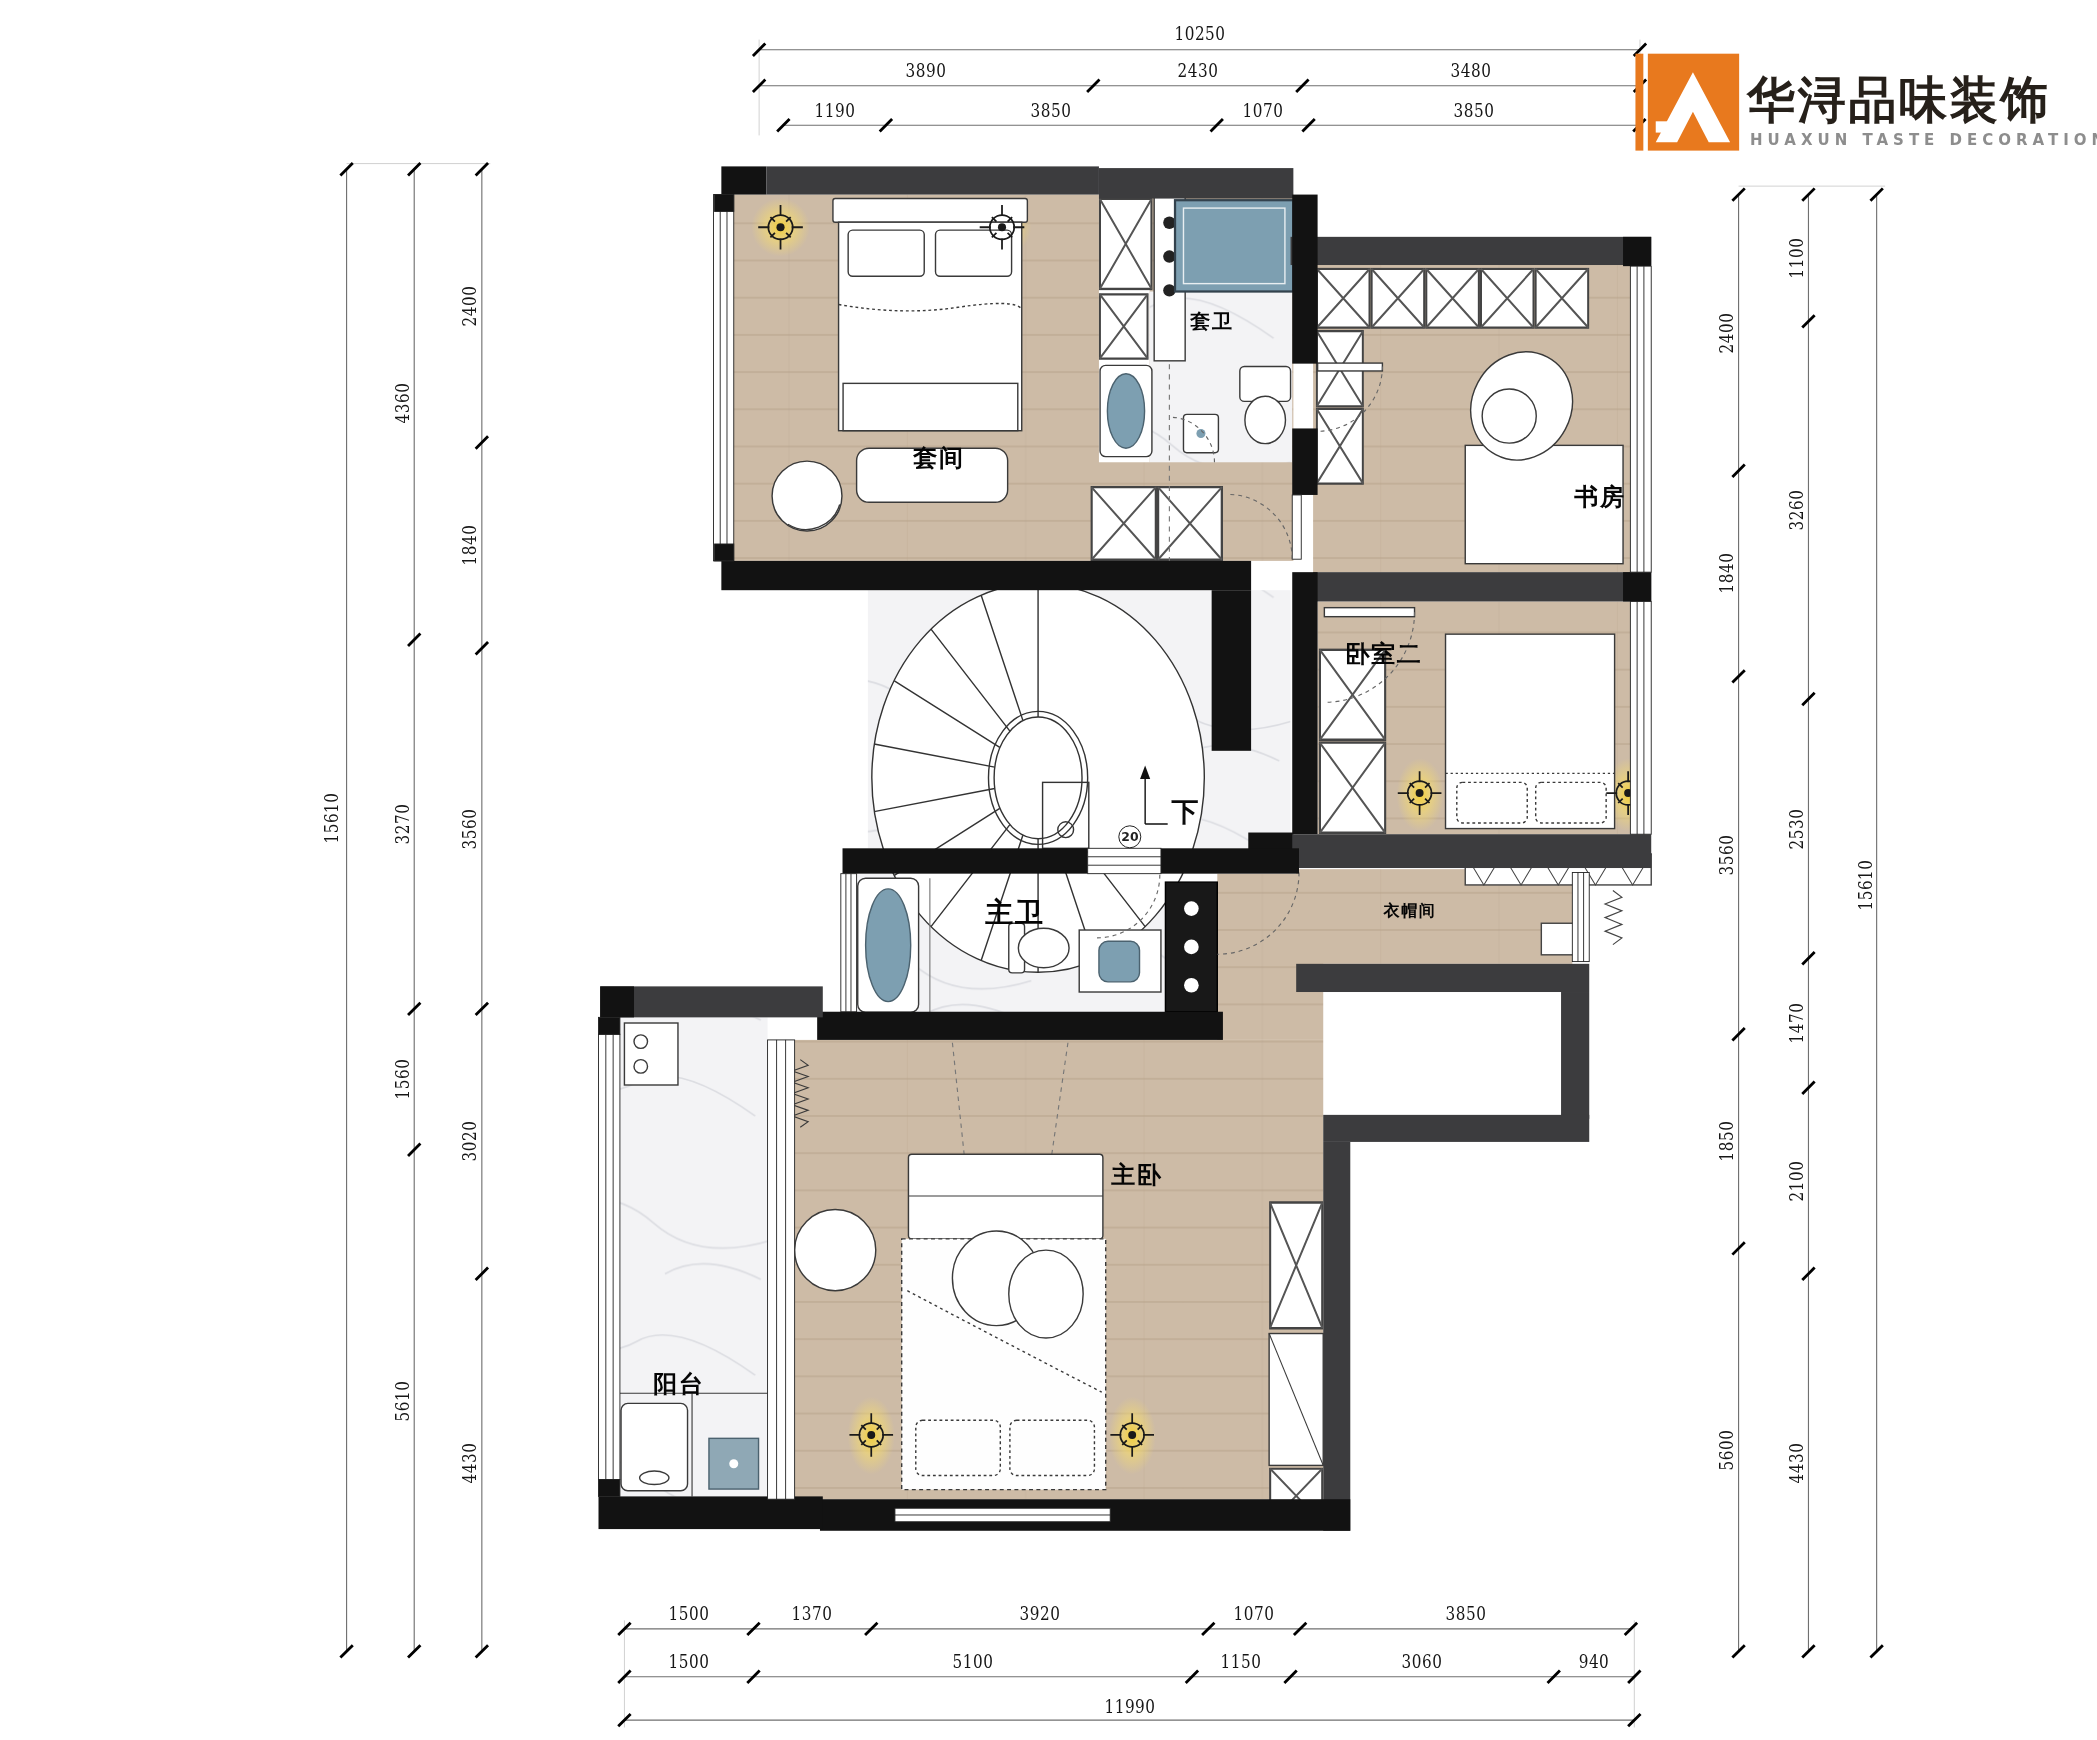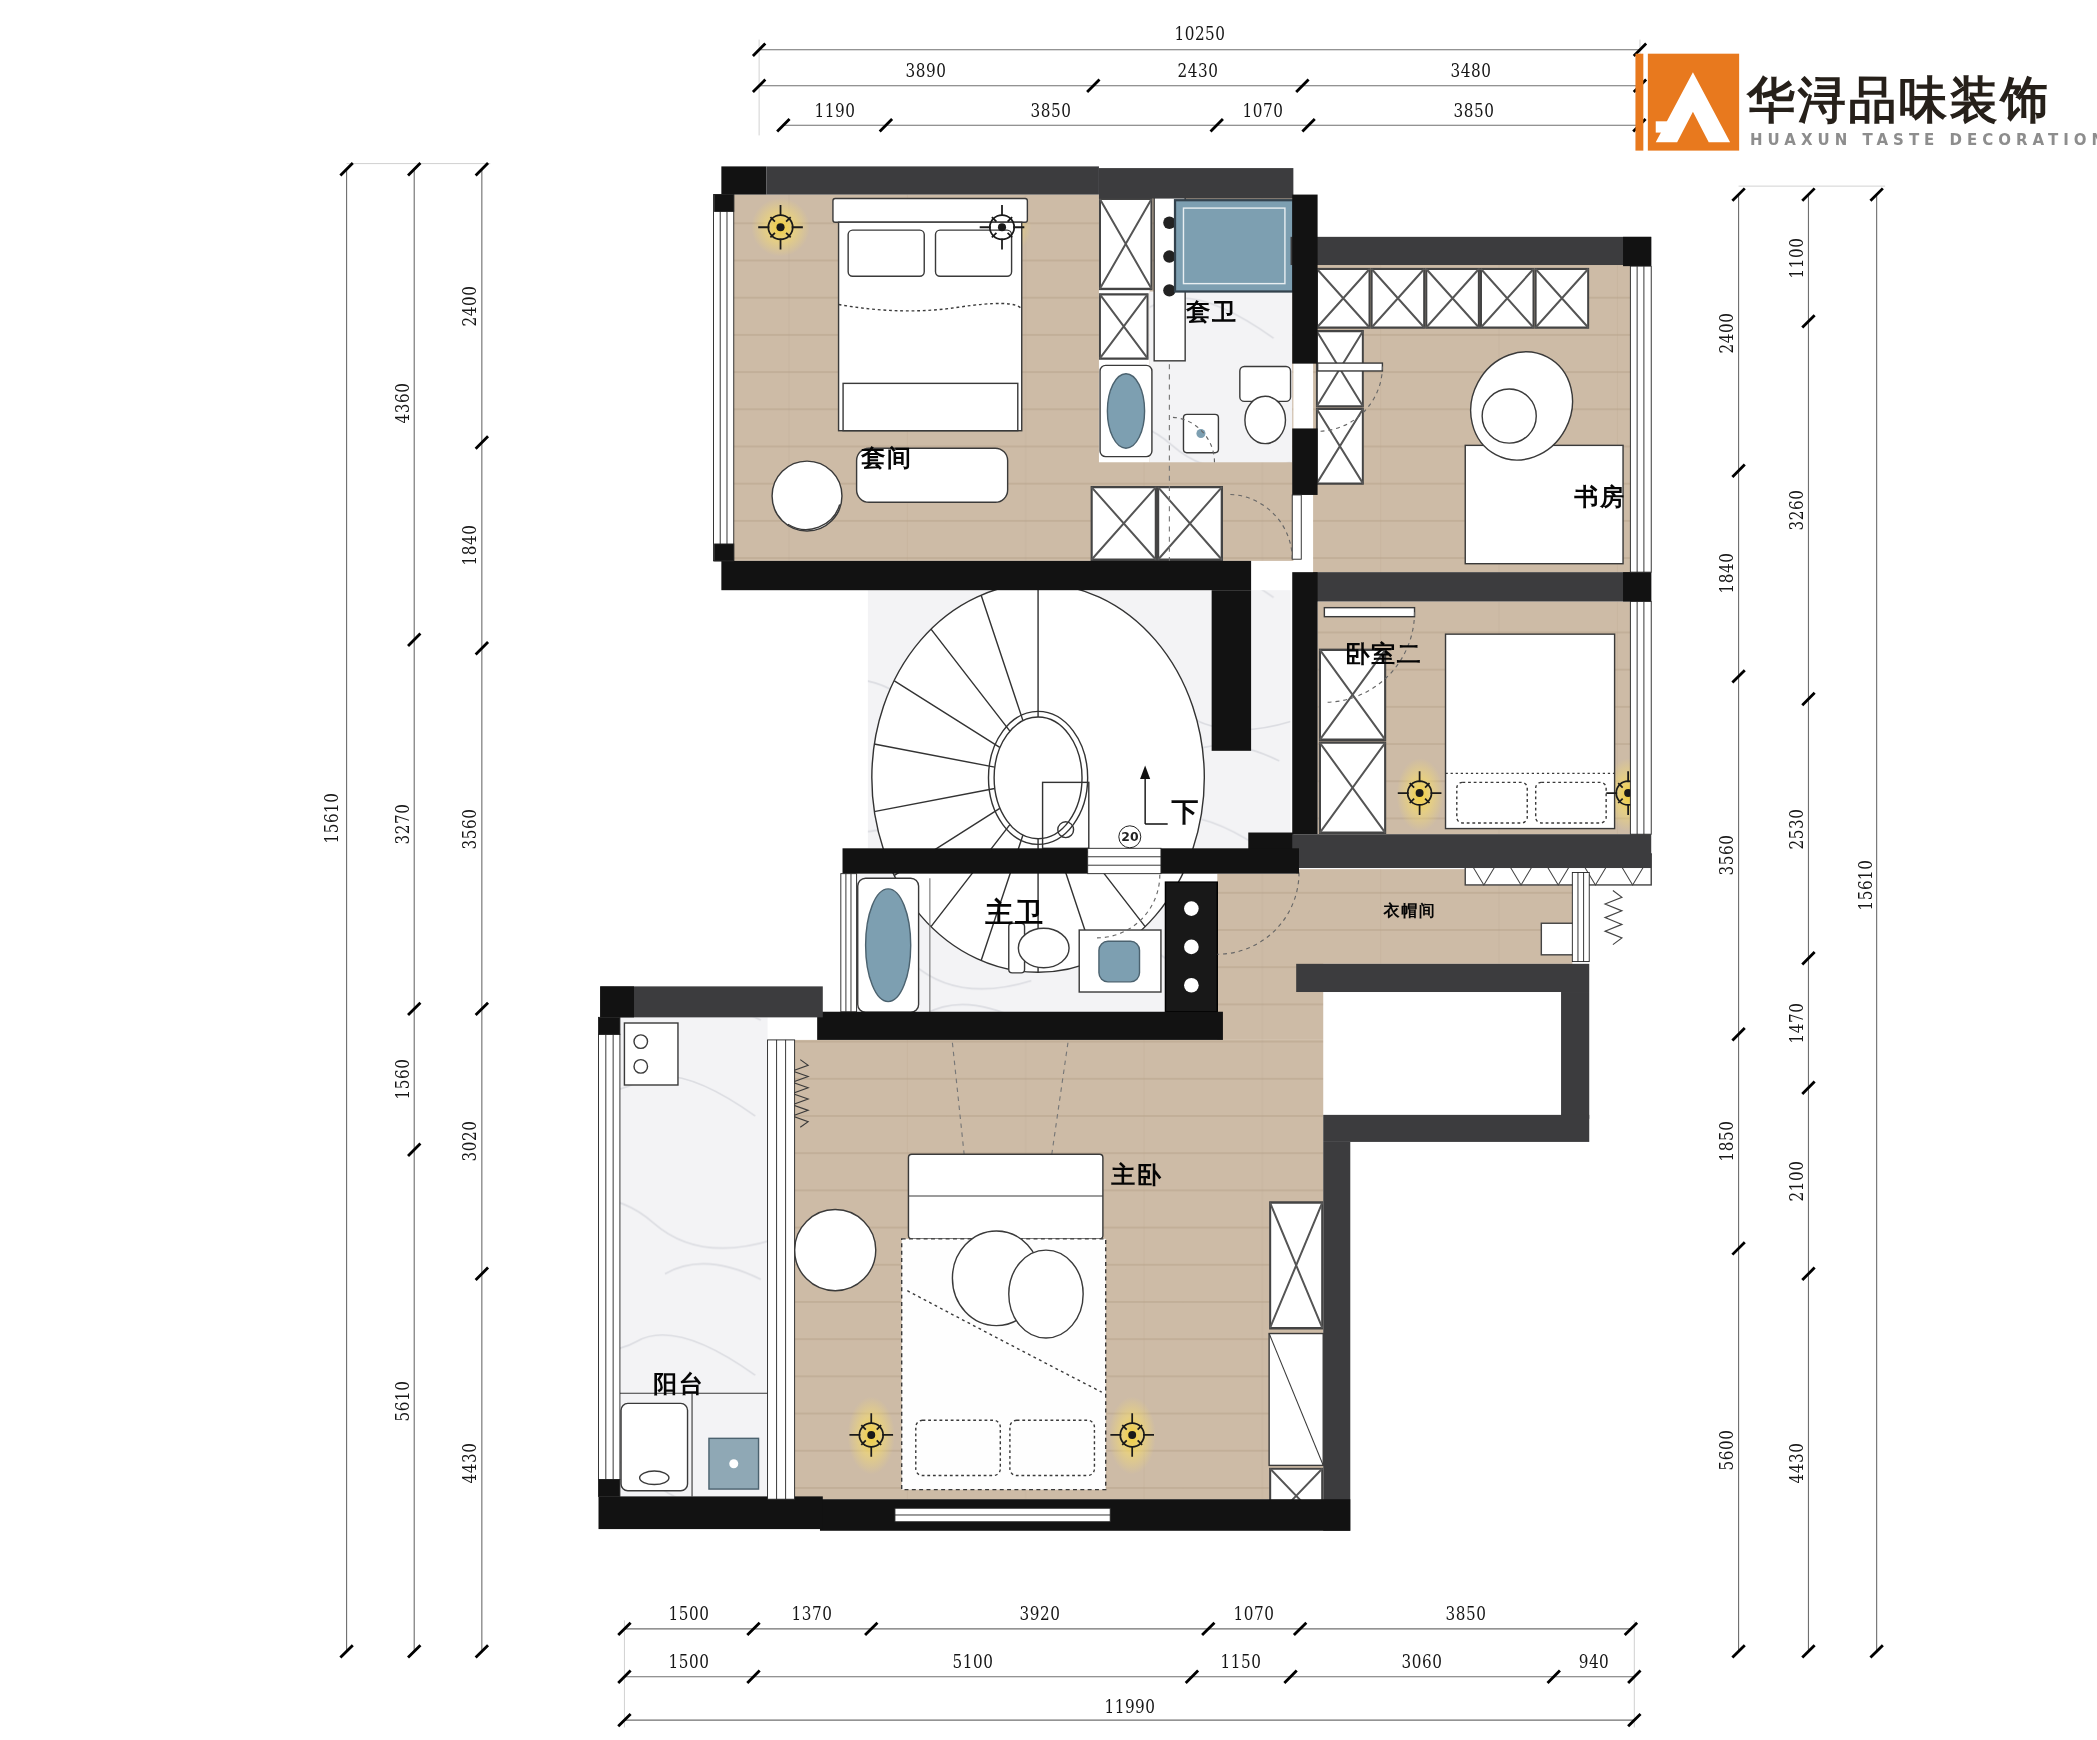--- a/index.html
+++ b/index.html
@@ -330,22 +330,22 @@
   <span class="dim" style="left:1040px;top:1613px">3920</span>
   <span class="dim" style="left:1254px;top:1613px">1070</span>
   <span class="dim" style="left:1466px;top:1613px">3850</span>
   <span class="dim" style="left:689px;top:1661px">1500</span>
   <span class="dim" style="left:973px;top:1661px">5100</span>
   <span class="dim" style="left:1241px;top:1661px">1150</span>
   <span class="dim" style="left:1422px;top:1661px">3060</span>
   <span class="dim" style="left:1594px;top:1661px">940</span>
   <span class="dim" style="left:1130px;top:1706px">11990</span>
 
-  <span class="rl" style="left:887px;top:458px">套间</span>
-  <span class="rl" style="left:1212px;top:312px;font-size:24px">套卫</span>
+  <span class="rl" style="left:939px;top:458px">套间</span>
+  <span class="rl" style="left:1212px;top:321px;font-size:20px">套卫</span>
   <span class="rl" style="left:1600px;top:497px">书房</span>
   <span class="rl" style="left:1384px;top:654px">卧室二</span>
   <span class="rl" style="left:1015px;top:913px;font-size:28px">主卫</span>
   <span class="rl" style="left:1410px;top:911px;font-size:16px">衣帽间</span>
   <span class="rl" style="left:1137px;top:1175px">主卧</span>
   <span class="rl" style="left:679px;top:1384px">阳台</span>
 
   <span class="stair-down" style="left:1185px;top:812px">下</span>
   <span class="c19" style="left:1130px;top:837px">20</span>
 

